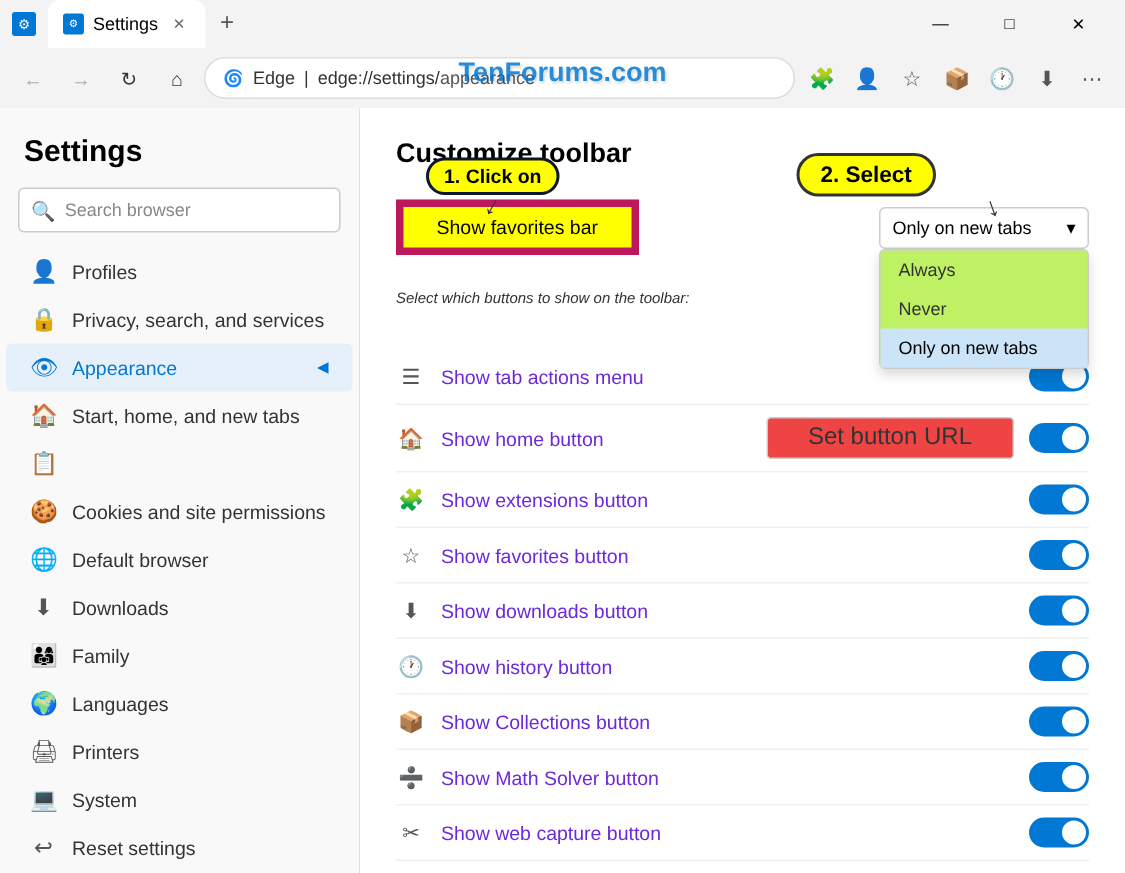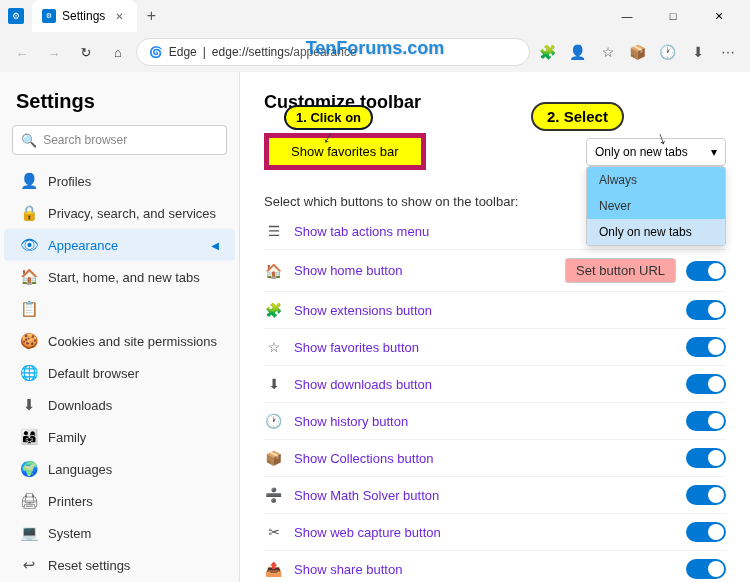--- a/index.html
+++ b/index.html
@@ -187,44 +187,45 @@
       gap: 6px;
       cursor: pointer;
       font-size: 12px;
       min-width: 140px;
       justify-content: space-between;
     }
     .dropdown-menu {
       position: absolute;
       top: 28px;
       left: 0;
-      background: #7dd3fc;
+      background: #bef264;
       border: 1px solid #ccc;
       border-radius: 4px;
       z-index: 100;
       min-width: 140px;
       box-shadow: 0 4px 8px rgba(0,0,0,0.15);
     }
     .dropdown-item {
       padding: 6px 12px;
       cursor: pointer;
       font-size: 12px;
       color: #333;
     }
     .dropdown-item.selected {
       background: #cce4f7;
       color: #000;
     }
 
     
     .section-label {
-      font-size: 13px;
+      font-size: 10px;
       color: #333;
-      margin-bottom: 4px;
+      margin-bottom: 28px;
       font-weight: 400;
+      font-style: italic;
     }
 
     
     .toolbar-row {
       display: flex; align-items: center;
       padding: 8px 0;
       border-bottom: 1px solid #f0f0f0;
       gap: 10px;
     }
     .row-icon { width: 20px; height: 20px; display: flex; align-items: center; justify-content: center; color: #555; font-size: 14px; }
@@ -238,25 +239,25 @@
     }
     .toggle::after {
       content: '';
       position: absolute;
       width: 16px; height: 16px;
       background: white;
       border-radius: 50%;
       top: 2px; right: 2px;
     }
     .set-url-btn {
-      padding: 4px 10px;
-      background: #fca5a5;
+      padding: 4px 27px;
+      background: #ef4444;
       border: 1px solid #ccc;
       border-radius: 3px;
-      font-size: 13px;
+      font-size: 16px;
       cursor: pointer;
       color: #333;
     }
 
     
     ::-webkit-scrollbar { width: 6px; }
     ::-webkit-scrollbar-track { background: #f1f1f1; }
     ::-webkit-scrollbar-thumb { background: #c1c1c1; border-radius: 3px; }
 
     .tenforums-watermark {

